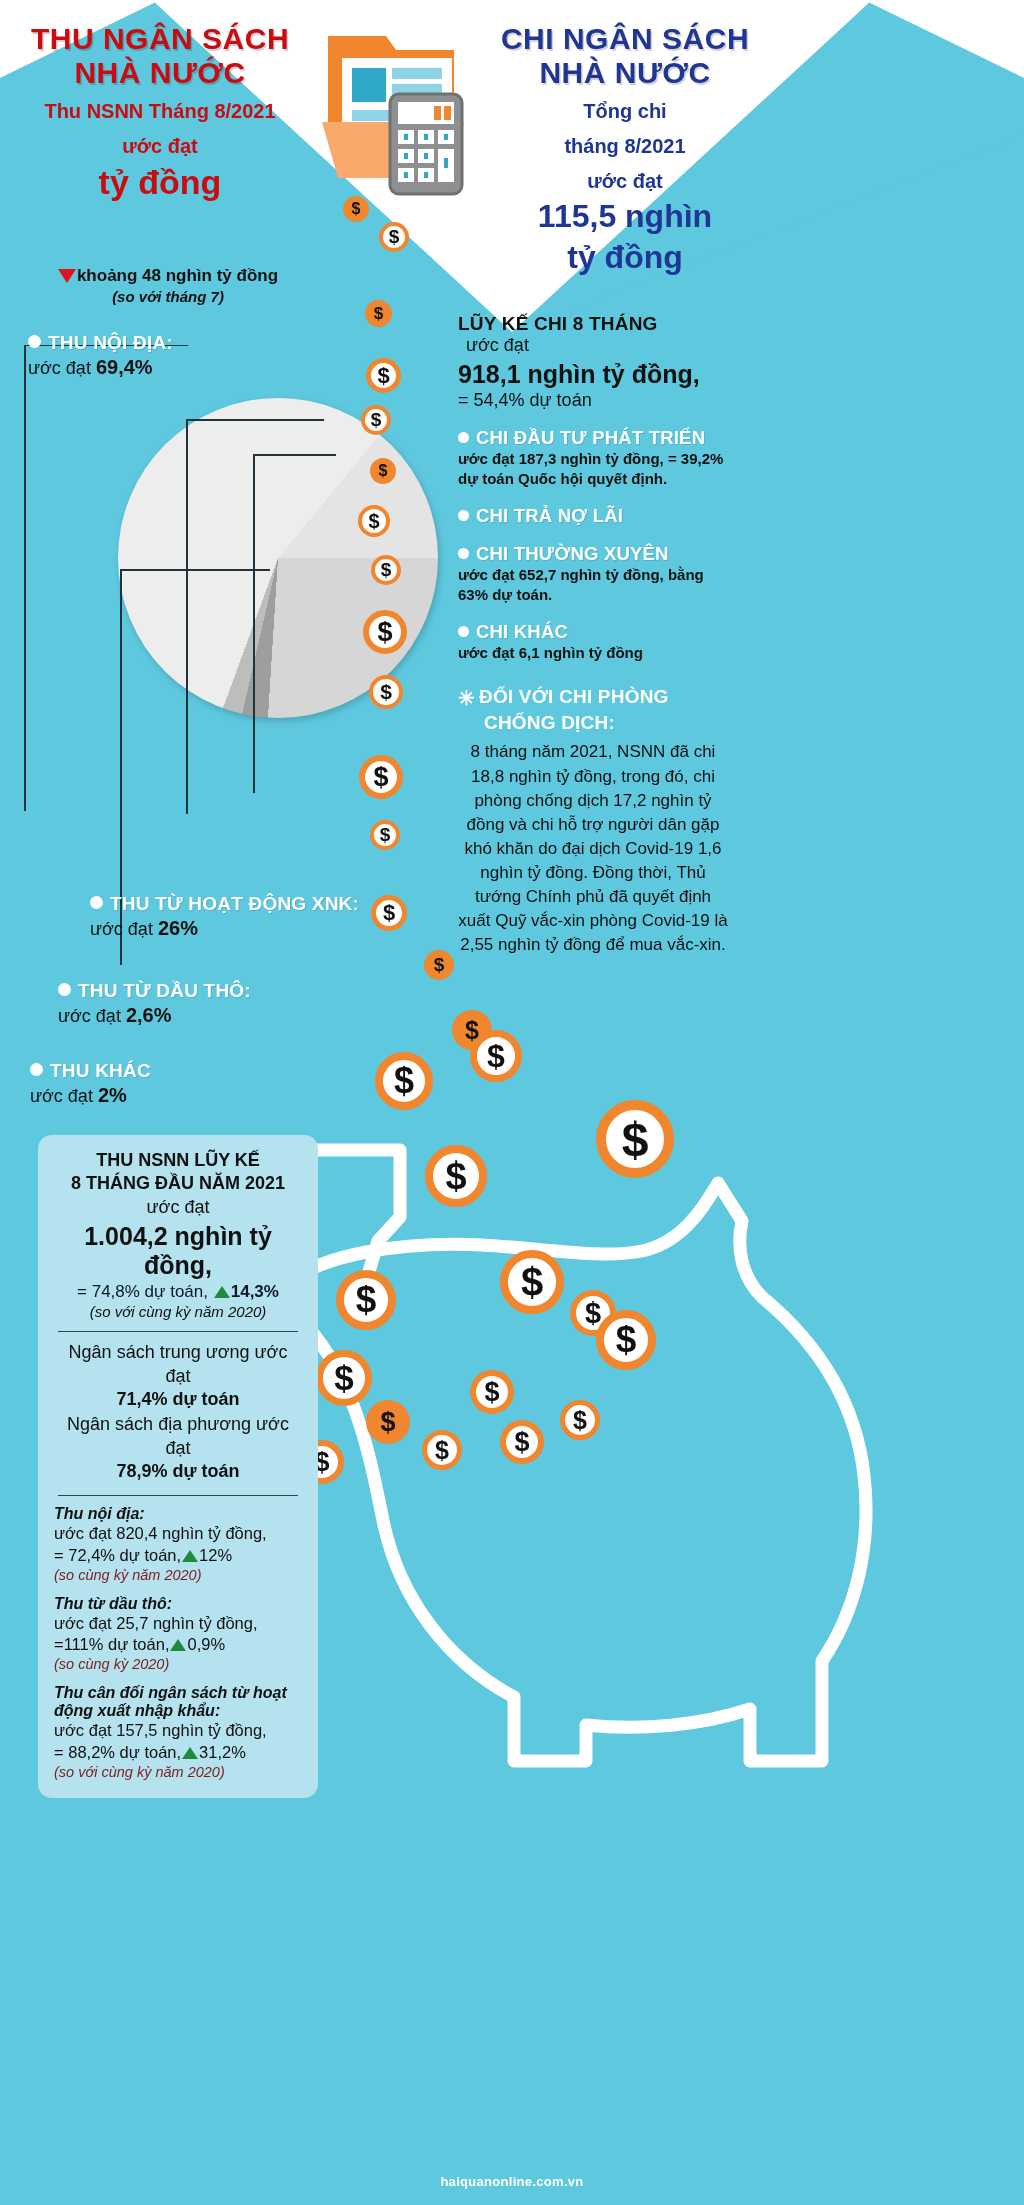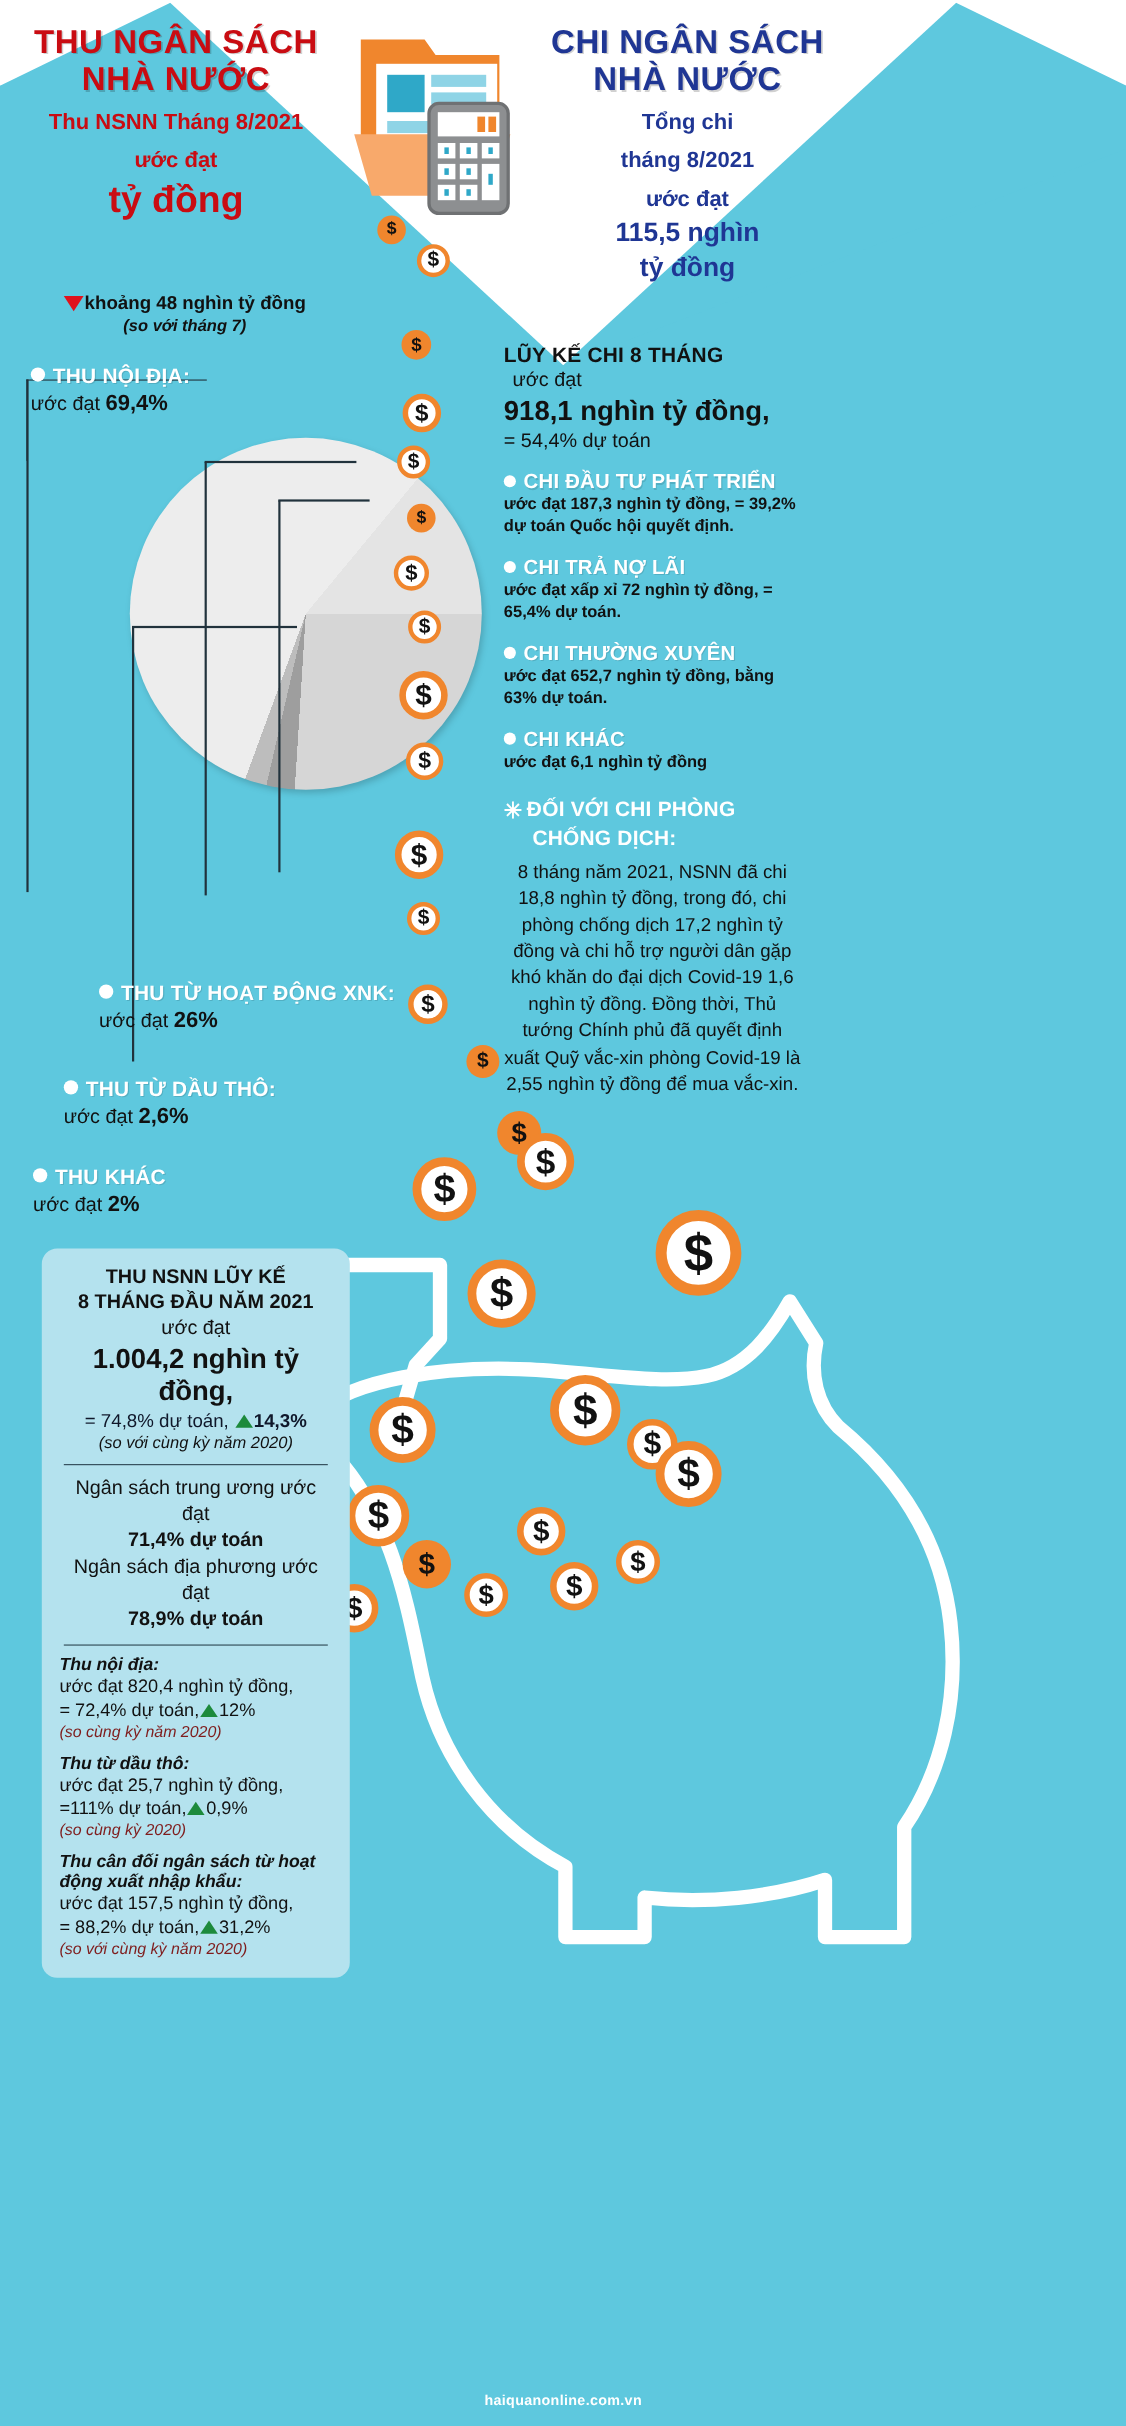--- a/index.html
+++ b/index.html
@@ -48,21 +48,21 @@
     text-shadow:1.5px 1.5px 0 rgba(0,0,0,.18);
   }
   .title-blue{
     color:#1f3694; font-weight:bold; font-size:30px; line-height:1.12;
     letter-spacing:.5px;
     text-shadow:1.5px 1.5px 0 rgba(0,0,0,.18);
   }
   .sub-red{ color:#c90c12; font-weight:bold; font-size:20px; line-height:1.25; margin-top:10px;}
   .sub-blue{ color:#1f3694; font-weight:bold; font-size:20px; line-height:1.25; margin-top:10px;}
   .big-red{ color:#c90c12; font-weight:bold; font-size:34px; line-height:1.16; margin-top:4px;}
-  .big-blue{ color:#1f3694; font-weight:bold; font-size:24px; line-height:1.16; margin-top:4px;}
+  .big-blue{ color:#1f3694; font-weight:bold; font-size:32px; line-height:1.16; margin-top:4px;}
 
   .delta-line{
     position:absolute; left:18px; top:266px; width:300px; z-index:6;
     text-align:center; color:#111; font-weight:bold; font-size:17px;
   }
   .tri-down{
     display:inline-block; width:0;height:0;
     border-left:9px solid transparent;border-right:9px solid transparent;
     border-top:14px solid #e0121c; vertical-align:-2px; margin-right:1px;
   }
@@ -353,21 +353,20 @@
   <div class="r-sub" style="padding-left:8px">ước đạt</div>
   <div class="r-big">918,1 nghìn tỷ đồng,</div>
   <div class="r-small">= 54,4% dự toán</div>
 
   <div class="r-item">
     <div class="r-item-t"><span class="r-item-d"></span><span>CHI ĐẦU TƯ PHÁT TRIỂN</span></div>
     <div class="r-item-b">ước đạt 187,3 nghìn tỷ đồng, = 39,2% dự toán Quốc hội quyết định.</div>
   </div>
   <div class="r-item">
     <div class="r-item-t"><span class="r-item-d"></span><span>CHI TRẢ NỢ LÃI</span></div>
-    <div class="r-item-b">ước đạt xấp xỉ 72 nghìn tỷ đồng, = 65,4% dự toán.</div>
   </div>
   <div class="r-item">
     <div class="r-item-t"><span class="r-item-d"></span><span>CHI THƯỜNG XUYÊN</span></div>
     <div class="r-item-b">ước đạt 652,7 nghìn tỷ đồng, bằng 63% dự toán.</div>
   </div>
   <div class="r-item">
     <div class="r-item-t"><span class="r-item-d"></span><span>CHI  KHÁC</span></div>
     <div class="r-item-b">ước đạt 6,1 nghìn tỷ đồng</div>
   </div>
 

